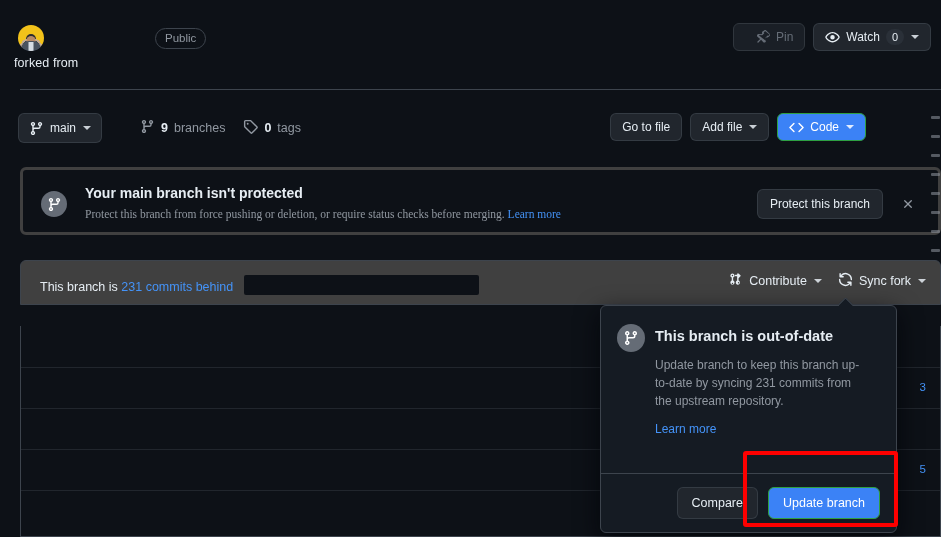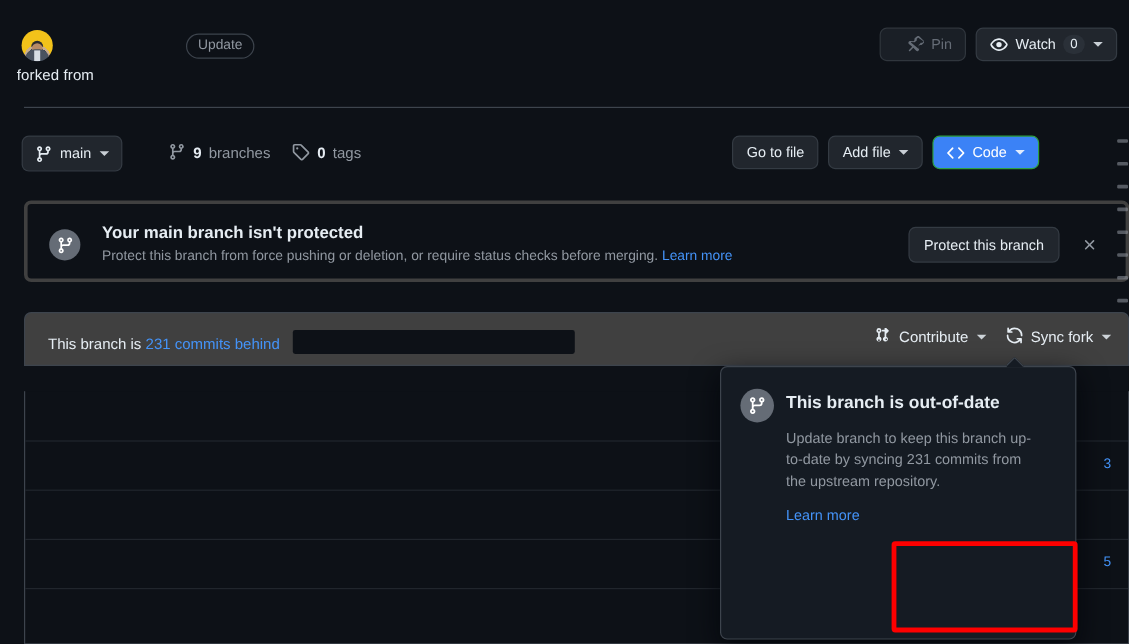--- a/index.html
+++ b/index.html
@@ -76,21 +76,21 @@
   
   .notice {
     position: absolute; left: 20px; top: 167px; width: 921px; height: 68px;
     border: 3px solid #404040; border-radius: 6px; background: #0d1117;
   }
   .notice-icon {
     position: absolute; left: 18px; top: 21px; width: 26px; height: 26px;
     border-radius: 50%; background: #656c76; display: flex; align-items: center; justify-content: center;
   }
   .notice-title { position: absolute; left: 62px; top: 15px; font-size: 14px; font-weight: 700; color: #e6edf3; }
-  .notice-sub { position: absolute; left: 62px; top: 38px; font-size: 11.5px; color: #9198a1; }
+  .notice-sub { position: absolute; left: 62px; top: 38px; font-size: 11.5px; color: #9198a1; font-family: Liberation Serif, serif; }
   .lnk { color: #4493f8; text-decoration: none; cursor: pointer; }
   .notice-btn { position: absolute; right: 55px; top: 19px; padding: 5px 12px; }
   .notice-close {
     position: absolute; right: 21px; top: 25px; width: 18px; height: 18px;
     color: #9198a1; cursor: pointer; display: flex; align-items: center; justify-content: center;
   }
 
   
   .syncbar {
     position: absolute; left: 20px; top: 260px; width: 921px; height: 45px;
@@ -154,21 +154,21 @@
 <div class="page">
 
   <div class="repo-header">
     <div class="avatar">
       <div class="hair"></div>
       <div class="face"></div>
       <div class="body"></div>
       <div class="shirt"></div>
     </div>
     <div class="forked-from">forked from</div>
-    <div class="badge-public">Update</div>
+    <div class="badge-public">Public</div>
 
     <div class="hdr-actions">
       <button class="btn disabled">
         <span>
           <svg width="14" height="14" viewBox="0 0 16 16" fill="currentColor">
               <path d="M9.2.5a1.75 1.75 0 0 1 2.47 0l3.83 3.83a1.75 1.75 0 0 1 0 2.47l-1.3 1.3a1.75 1.75 0 0 1-2.04.31l-1.05 1.05.24 3.06a1.75 1.75 0 0 1-2.98 1.36L5.8 11.26 2.8 14.3a.75.75 0 0 1-1.06-1.06l3.03-3.03-3.12-2.56A1.75 1.75 0 0 1 3 4.67l3.06.24L7.1 3.86a1.75 1.75 0 0 1 .31-2.04Zm1.41 1.06a.25.25 0 0 0-.35 0l-1.3 1.3a.25.25 0 0 0 0 .35l.5.5-2.3 2.3-3.4-.27a.25.25 0 0 0-.17.43l7.21 5.92a.25.25 0 0 0 .43-.2l-.27-3.4 2.3-2.3.5.5a.25.25 0 0 0 .35 0l1.3-1.3a.25.25 0 0 0 0-.35Z"></path>
             </svg>
         </span>
         <span>Pin</span>
       </button>
@@ -322,16 +322,24 @@
     <div class="pop-body">
       <div class="pop-icon">
         <svg width="16" height="16" viewBox="0 0 16 16" fill="#ffffff">
             <path d="M9.5 3.25a2.25 2.25 0 1 1 3 2.122V6A2.5 2.5 0 0 1 10 8.5H6a1 1 0 0 0-1 1v1.128a2.251 2.251 0 1 1-1.5 0V5.372a2.25 2.25 0 1 1 1.5 0v1.836A2.49 2.49 0 0 1 6 7h4a1 1 0 0 0 1-1v-.628A2.25 2.25 0 0 1 9.5 3.25Zm-6 0a.75.75 0 1 0 1.5 0 .75.75 0 0 0-1.5 0Zm8.25-.75a.75.75 0 1 0 0 1.5.75.75 0 0 0 0-1.5ZM4.25 12a.75.75 0 1 0 0 1.5.75.75 0 0 0 0-1.5Z"></path>
           </svg>
       </div>
       <div class="pop-title">This branch is out-of-date</div>
       <div class="pop-desc">Update branch to keep this branch up-to-date by syncing 231 commits from the upstream repository.</div>
       <a class="pop-learn">Learn more</a>
     </div>
+    <div class="pop-footer">
+      <button class="btn">
+        <span>Compare</span>
+      </button>
+      <button class="btn green">
+        <span>Update branch</span>
+      </button>
+    </div>
   </div>
 
   <div class="highlight"></div>
 </div>
 
 </body></html>

